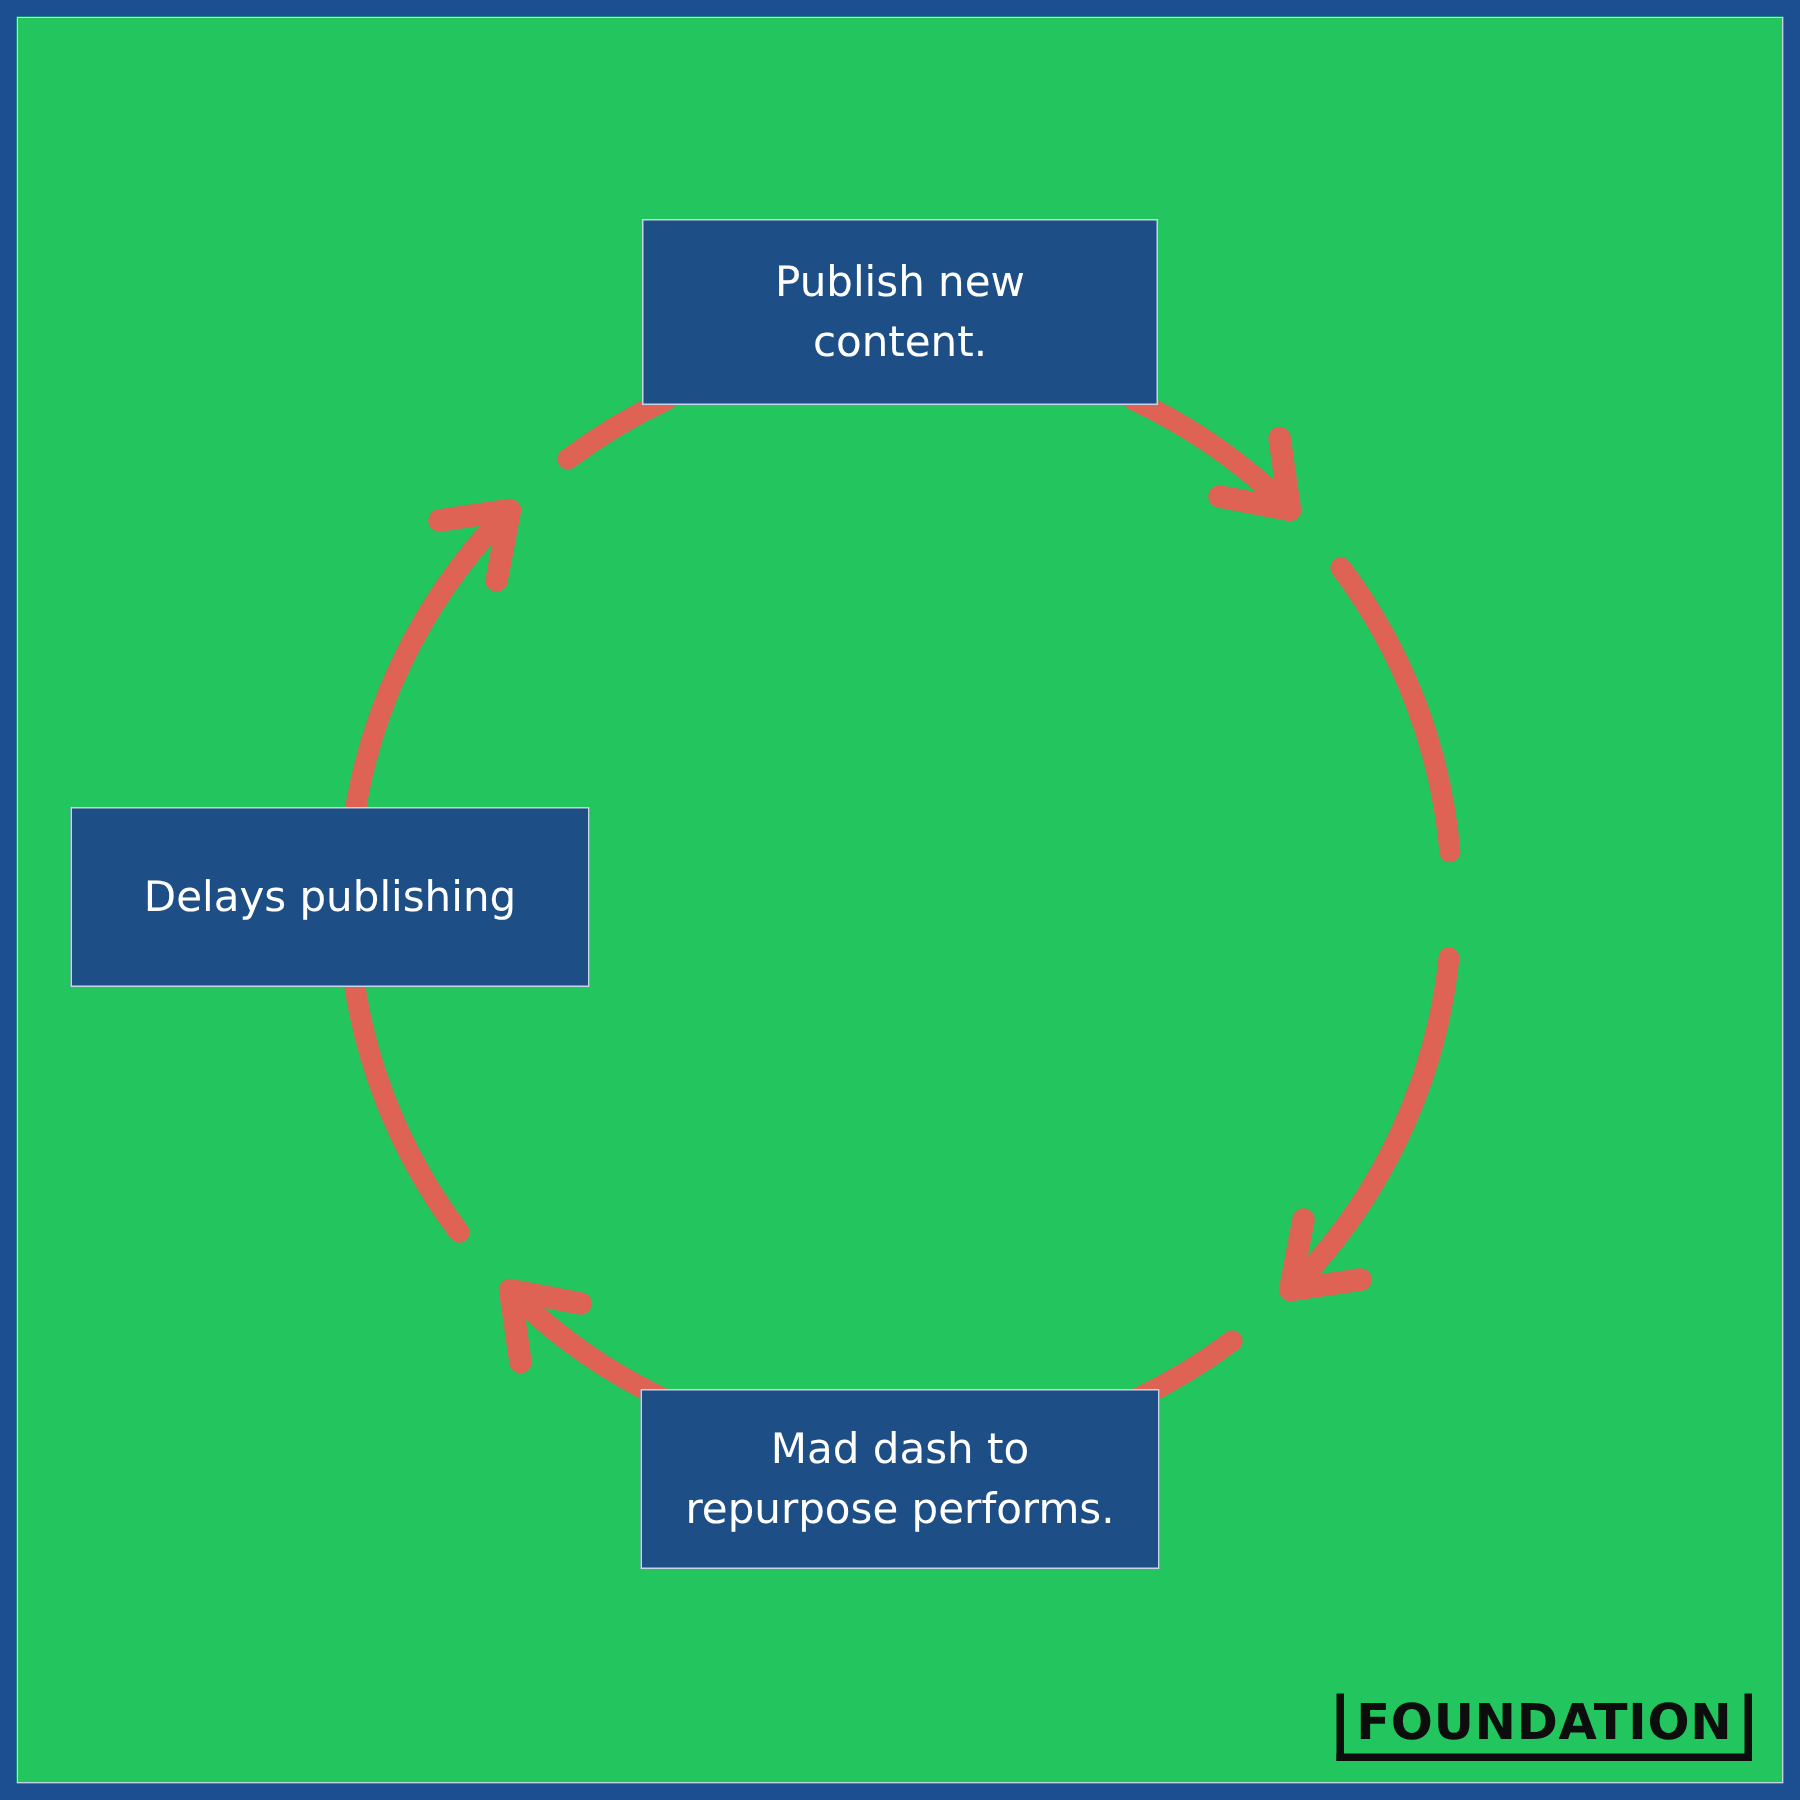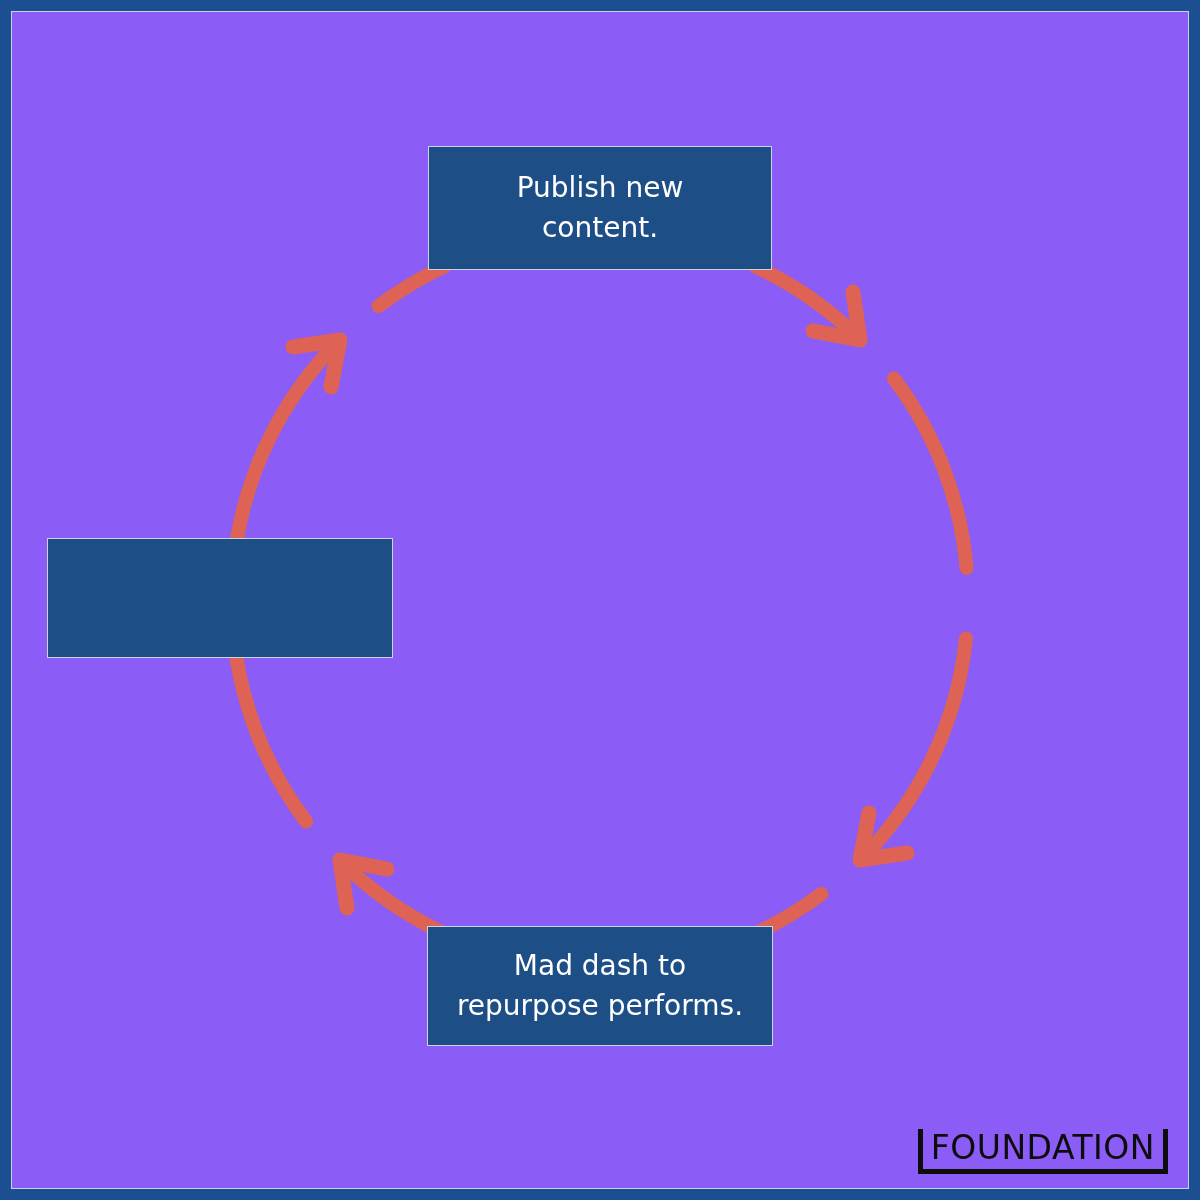--- a/index.html
+++ b/index.html
@@ -3,21 +3,21 @@
 <meta charset="utf-8">
 <style>
   html,body{margin:0;padding:0;}
   body{
     width:1200px;height:1200px;
     background:#ffffff;
     font-family:"DejaVu Sans","Liberation Sans",sans-serif;
   }
   .page{
     position:relative;width:1200px;height:1200px;
-    background:#8b5cf6;overflow:hidden;
+    background:#22c55e;overflow:hidden;
   }
   .frame{
     position:absolute;inset:0;
     border:11px solid var(--page-border,#1b4f91);
     box-shadow:inset 0 0 0 1px #c7d3e4;
     pointer-events:none;z-index:5;
   }
   svg.cycle{position:absolute;left:0;top:0;z-index:1;}
   .node{
     position:absolute;z-index:2;box-sizing:border-box;
@@ -31,21 +31,21 @@
   .node-right {left:813px;top:538px;width:350px;height:122px;}
   .node-bottom{left:427px;top:926px;width:346px;height:120px;}
   .node-left  {left:47px; top:538px;width:346px;height:120px;}
   .logo{
     position:absolute;right:32px;bottom:26px;z-index:3;
     color:var(--logo-text,#0d0d0d);
     border-left:5px solid currentColor;
     border-right:5px solid currentColor;
     border-bottom:5px solid currentColor;
     padding:2px 8px 3px 8px;
-    font-weight:normal;font-size:33px;letter-spacing:.5px;line-height:1.05;
+    font-weight:bold;font-size:33px;letter-spacing:.5px;line-height:1.05;
     font-family:"DejaVu Sans","Liberation Sans",sans-serif;
   }
 </style>
 </head>
 <body>
 
 <div class="page">
 
   <svg class="cycle" width="1200" height="1200" viewBox="0 0 1200 1200">
     <g fill="none" stroke="var(--arrow,#de6355)" stroke-width="14" stroke-linecap="round" stroke-linejoin="round">
@@ -69,20 +69,21 @@
     <div>content.</div>
   </div>
 
 
   <div class="node node-bottom">
     <div>Mad dash to</div>
     <div>repurpose performs.</div>
   </div>
 
   <div class="node node-left">
+    <div>Delays publishing</div>
   </div>
 
   <div class="logo">
     <span>FOUNDATION</span>
   </div>
 
   <div class="frame"></div>
 </div>
 
 </body></html>

